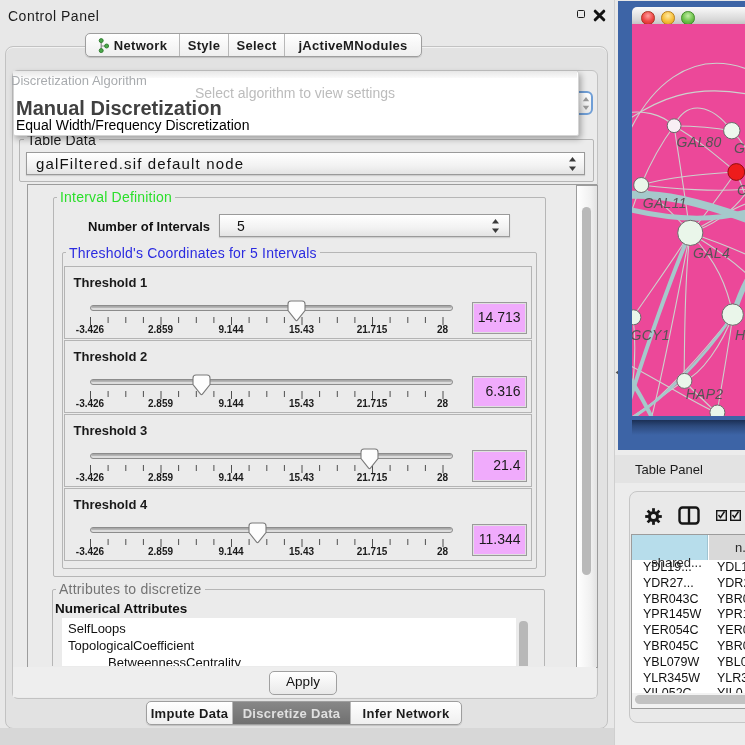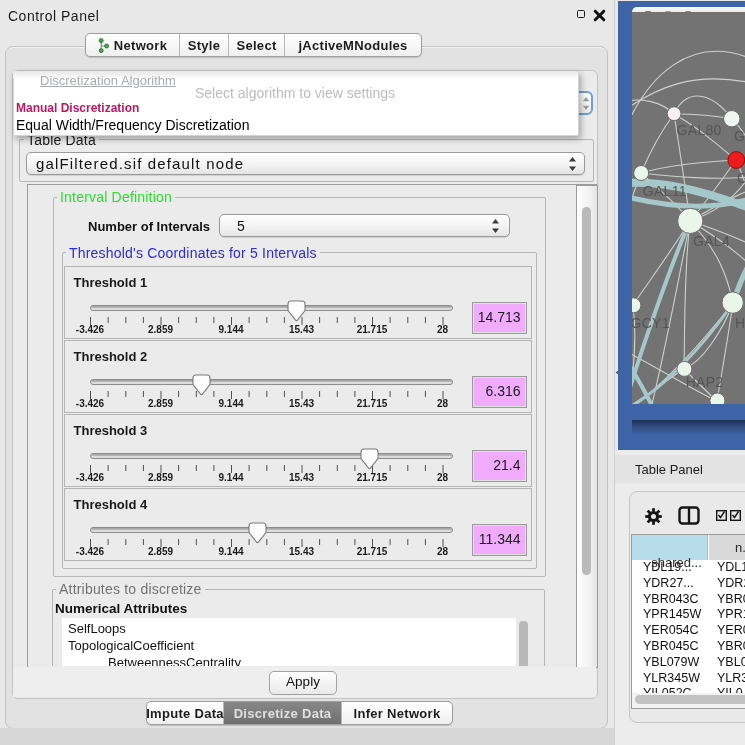--- a/index.html
+++ b/index.html
@@ -7,21 +7,21 @@
        font-family:"Liberation Sans", sans-serif;background:#e8e8e8;}
   .abs{position:absolute;}
   .card{position:absolute;border:1px solid #c2c2c2;border-radius:8px;}
   .grouptitle{position:absolute;font-size:14px;line-height:14px;padding:0 3px;background:#ebebeb;letter-spacing:0.2px;}
   .gborder{position:absolute;border:1px solid #b6b6b6;border-radius:2px;}
   .tpanel{position:absolute;left:35.5px;width:466px;height:71px;border:1px solid #b4b4b4;background:#ebebeb;}
   .ttitle{position:absolute;left:9px;top:8px;font-size:13px;font-weight:bold;color:#1a1a1a;}
   .vbox{position:absolute;left:407px;top:35px;width:48px;height:24px;background:#f0abfc;
         border:1px solid #9a9a9a;box-shadow:inset 0 0 0 1px #e0e0e0;
         font-size:14px;color:#1a1a1a;text-align:right;padding:6px 5px 0 0;}
-  .combo{position:absolute;border:1px solid #9a9a9a;border-radius:5px;
+  .combo{position:absolute;border:1px solid #9a9a9a;border-radius:0;
          background:linear-gradient(#ffffff,#f2f2f2 60%,#e4e4e4);
          box-shadow:0 1px 1px rgba(0,0,0,0.12);font-size:14px;color:#111;}
   .seg{position:absolute;display:flex;height:22px;border:1px solid #9e9e9e;border-radius:5px;
        background:linear-gradient(#ffffff,#efefef);overflow:hidden;
        box-shadow:0 1px 1px rgba(0,0,0,0.15);}
   .seg .sitem{font-size:13px;font-weight:bold;color:#1c1c1c;display:flex;align-items:center;
        justify-content:center;border-right:1px solid #b8b8b8;white-space:nowrap;box-sizing:border-box;letter-spacing:0.3px;}
   .seg .sitem:last-child{border-right:none;}
   .seg .sel{background:linear-gradient(#878787,#707070);color:#e0e0e0;}
   .tlab{position:absolute;font-size:10px;font-weight:bold;color:#1a1a1a;transform:translateX(-50%);}
@@ -233,21 +233,21 @@
     <div class="abs" style="left:40px;top:436px;font-size:13px;color:#111;">SelfLoops</div>
     <div class="abs" style="left:40px;top:453px;font-size:13px;color:#111;">TopologicalCoefficient</div>
     <div class="abs" style="left:40px;top:470px;font-size:13px;color:#111;margin-left:40px;">BetweennessCentrality</div>
   </div>
 
   <div class="abs" style="left:13px;top:667px;width:583px;height:30px;background:#eeeeee;"></div>
   <div class="abs" style="left:269px;top:671px;width:66px;height:20px;border:1px solid #a0a0a0;border-radius:5px;
        background:linear-gradient(#ffffff,#e9e9e9);font-size:13.5px;color:#111;text-align:center;padding-top:2px;">Apply</div>
 
   <div class="seg" style="left:146px;top:701px;">
-    <div class="sitem" style="width:77px">Impute Data</div>
+    <div class="sitem" style="width:86px">Impute Data</div>
     <div class="sitem sel" style="width:118px">Discretize Data</div>
     <div class="sitem" style="width:110px">Infer Network</div>
   </div>
 
   <div class="abs" style="left:0;top:728px;width:614px;height:17px;background:#d7d7d7;"></div>
 
   <div class="seg" style="left:85px;top:33px;">
     <div class="sitem" style="width:94px"><svg width="12" height="15" viewBox="0 0 12 15" style="margin-right:4px">
         <path d="M3.2 3 V13 M3.2 8 H8.2" stroke="#8a8a8a" stroke-width="1.2" fill="none"></path>
         <circle cx="3.2" cy="2.6" r="2" fill="#4aa84a" stroke="#2c7a2c" stroke-width="0.9"></circle>
@@ -255,42 +255,42 @@
         <circle cx="3.2" cy="12.6" r="2" fill="#4aa84a" stroke="#2c7a2c" stroke-width="0.9"></circle>
       </svg>Network</div>
     <div class="sitem" style="width:49px">Style</div>
     <div class="sitem" style="width:56px">Select</div>
     <div class="sitem" style="width:136px">jActiveMNodules</div>
   </div>
 
   <div class="abs" style="left:13px;top:71px;width:564px;height:63px;background:#ffffff;border:1px solid #d4d4d4;
        border-radius:2px;box-shadow:2px 3px 6px rgba(0,0,0,0.32);"></div>
   <div class="abs" style="left:13px;top:71px;width:564px;height:7px;background:linear-gradient(#e7e7e7,#fafafa);"></div>
-  <div class="abs" style="left:40px;top:74px;font-size:13px;line-height:13px;color:#a8abae;text-decoration:underline;">Discretization Algorithm</div>
+  <div class="abs" style="left:11px;top:74px;font-size:13px;line-height:13px;color:#a8abae;">Discretization Algorithm</div>
   <div class="abs" style="left:13px;top:86px;width:564px;text-align:center;font-size:14px;line-height:14px;color:#bcbcbc;">Select algorithm to view settings</div>
-  <div class="abs" style="left:16px;top:101px;font-size:12px;line-height:14px;font-weight:bold;color:#be185d;">Manual Discretization</div>
+  <div class="abs" style="left:16px;top:101px;font-size:20px;line-height:14px;font-weight:bold;color:#404040;">Manual Discretization</div>
   <div class="abs" style="left:16px;top:118px;font-size:14px;line-height:14px;color:#000;">Equal Width/Frequency Discretization</div>
 
   <svg class="abs" style="left:615px;top:369px" width="5" height="7" viewBox="0 0 5 7">
     <path d="M4.6 0.6 L0.6 3.5 L4.6 6.4 Z" fill="#555"></path>
   </svg>
 </div>
 
 <div class="abs" style="left:618px;top:1px;width:127px;height:449px;background:#3d64a6;"></div>
 <div class="abs" style="left:632px;top:7px;width:113px;height:21px;border-top-left-radius:5px;
      background:linear-gradient(#fafafa,#d8d8d8 60%,#b2b2b2);border-bottom:1px solid #838383;">
   <div class="abs" style="left:9.2px;top:4.4px;width:11.6px;height:11.6px;border-radius:50%;
        background:radial-gradient(circle at 50% 32%,#ff9d9d,#ee4545 55%,#cf2828);border:0.5px solid #a32
   ;"></div>
   <div class="abs" style="left:29.2px;top:4.4px;width:11.6px;height:11.6px;border-radius:50%;
        background:radial-gradient(circle at 50% 32%,#ffe9a0,#f6bf3a 55%,#dd9c1d);border:0.5px solid #b7801a;"></div>
   <div class="abs" style="left:49.2px;top:4.4px;width:11.6px;height:11.6px;border-radius:50%;
        background:radial-gradient(circle at 50% 32%,#c2eda4,#6cc24a 55%,#4a9e2e);border:0.5px solid #3f8c28;"></div>
 </div>
-<div class="abs" style="left:632px;top:12px;width:113px;height:392px;background:#737373;overflow:hidden;">
+<div class="abs" style="left:632px;top:24px;width:113px;height:392px;background:#ec4899;overflow:hidden;font-style:italic;">
   <svg width="113" height="392" viewBox="0 0 113 392">
     <g fill="none" stroke="#cdd1cd" stroke-width="1.1">
       <path d="M-10 125 C 15 60, 60 25, 115 45"></path>
       <path d="M-10 100 C 25 75, 60 60, 115 70"></path>
       <path d="M42 102 C 55 75, 80 80, 100 107"></path>
       <path d="M42 102 C 62 102, 85 104, 100 107"></path>
       <path d="M42 102 C 65 115, 85 132, 104 148"></path>
       <path d="M9 161 C 18 140, 30 118, 42 102"></path>
       <path d="M9 161 C 40 152, 75 150, 104 148"></path>
       <path d="M9 161 C 28 178, 45 192, 58 209"></path>

